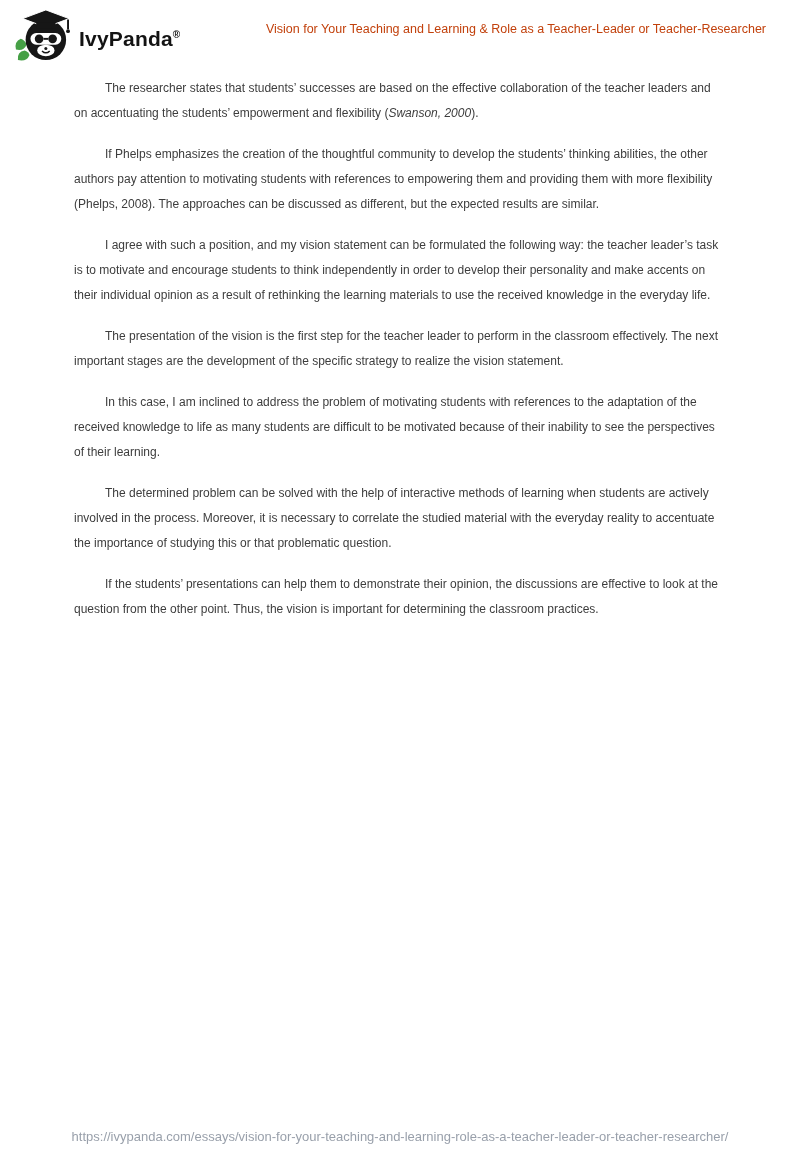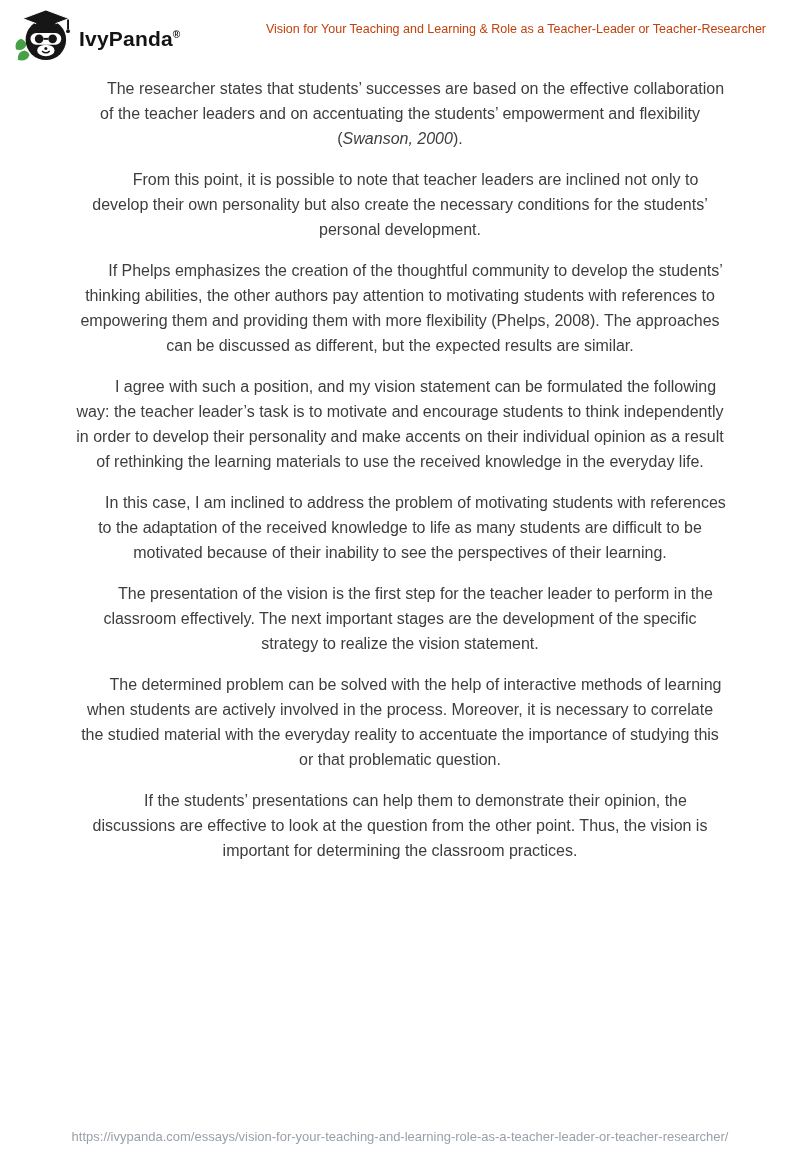--- a/index.html
+++ b/index.html
@@ -40,24 +40,23 @@
     color: #c2410c;
     margin-top: 14px;
     margin-left: 30px;
     white-space: nowrap;
     overflow: hidden;
   }
 
   
   .content {
     padding: 14px 74px 0 74px;
-    font-size: 16px;
+    font-size: 12px;
     line-height: 25px;
     color: #3d3d3d;
-    text-align: center;
   }
   .content p.para {
     margin: 0 0 16px 0;
     text-indent: 31px;
   }
   .content .italic { font-style: italic; }
 
   
   .footer {
     position: absolute;
@@ -99,25 +98,24 @@
         </svg>
       </span>
       <span class="brand-name"><span>IvyPanda</span><sup>®</sup></span>
     </div>
     <div class="doc-title">Vision for Your Teaching and Learning &amp; Role as a Teacher-Leader or Teacher-Researcher</div>
   </div>
 
   <div class="content">
     <div id="paragraphs">
         <p class="para"><span>The researcher states that students’ successes are based on the effective collaboration of the teacher leaders and on accentuating the students’ empowerment and flexibility (</span><span class="italic">Swanson, 2000</span><span>).</span></p>
-        <p class="para"><span>From this point, it is possible to note that teacher leaders are inclined not only to develop their own personality but also create the necessary conditions for the students’ personal development.</span></p>
         <p class="para"><span>If Phelps emphasizes the creation of the thoughtful community to develop the students’ thinking abilities, the other authors pay attention to motivating students with references to empowering them and providing them with more flexibility (Phelps, 2008). The approaches can be discussed as different, but the expected results are similar.</span></p>
         <p class="para"><span>I agree with such a position, and my vision statement can be formulated the following way: the teacher leader’s task is to motivate and encourage students to think independently in order to develop their personality and make accents on their individual opinion as a result of rethinking the learning materials to use the received knowledge in the everyday life.</span></p>
+        <p class="para"><span>The presentation of the vision is the first step for the teacher leader to perform in the classroom effectively. The next important stages are the development of the specific strategy to realize the vision statement.</span></p>
         <p class="para"><span>In this case, I am inclined to address the problem of motivating students with references to the adaptation of the received knowledge to life as many students are difficult to be motivated because of their inability to see the perspectives of their learning.</span></p>
-        <p class="para"><span>The presentation of the vision is the first step for the teacher leader to perform in the classroom effectively. The next important stages are the development of the specific strategy to realize the vision statement.</span></p>
         <p class="para"><span>The determined problem can be solved with the help of interactive methods of learning when students are actively involved in the process. Moreover, it is necessary to correlate the studied material with the everyday reality to accentuate the importance of studying this or that problematic question.</span></p>
         <p class="para"><span>If the students’ presentations can help them to demonstrate their opinion, the discussions are effective to look at the question from the other point. Thus, the vision is important for determining the classroom practices.</span></p>
       </div>
   </div>
 
   <div class="footer">
     <span>https://ivypanda.com/essays/vision-for-your-teaching-and-learning-role-as-a-teacher-leader-or-teacher-researcher/</span>
   </div>
 
 </div>

